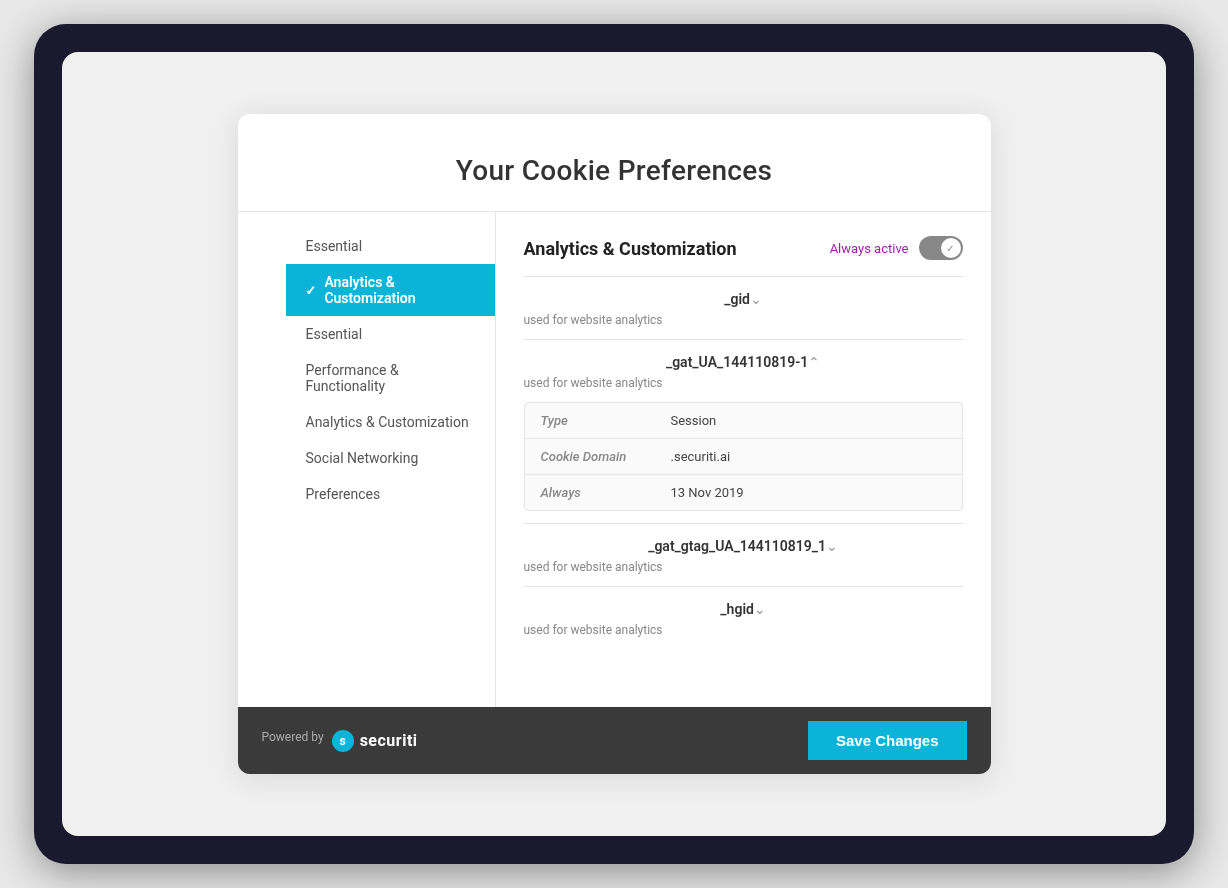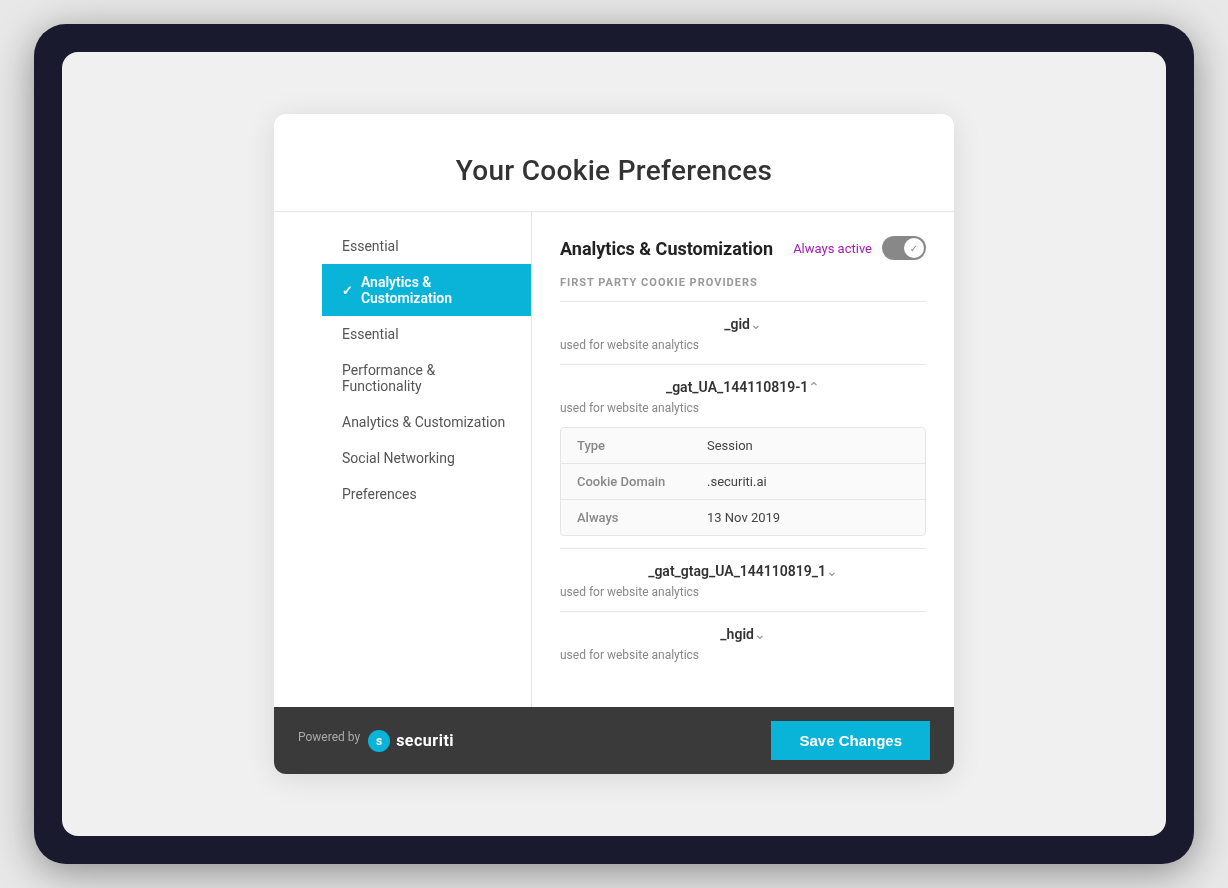--- a/index.html
+++ b/index.html
@@ -29,21 +29,21 @@
       width: 100%;
       height: 100%;
       display: flex;
       align-items: center;
       justify-content: center;
       overflow: hidden;
     }
     .modal {
       background: #ffffff;
       border-radius: 12px;
-      width: 680px;
+      width: 753px;
       height: 660px;
       display: flex;
       flex-direction: column;
       overflow: hidden;
       box-shadow: 0 4px 30px rgba(0,0,0,0.1);
     }
     .modal-header {
       padding: 40px 40px 24px;
       text-align: center;
       border-bottom: 1px solid #e5e5e5;
@@ -188,20 +188,21 @@
     }
     .detail-row:last-child {
       border-bottom: none;
     }
     .detail-key {
       width: 130px;
       padding: 10px 16px;
       color: #888;
       font-weight: 500;
       flex-shrink: 0;
+      font-style: italic;
     }
     .detail-val {
       padding: 10px 16px;
       color: #444;
     }
     .modal-footer {
       background: #3a3a3a;
       padding: 14px 24px;
       display: flex;
       align-items: center;
@@ -294,21 +295,20 @@
             <div class="always-active-group">
               <span class="always-active-label">Always active</span>
               <div class="toggle">
                 <div class="toggle-knob">
                   <span class="toggle-check">✓</span>
                 </div>
               </div>
             </div>
           </div>
 
-          <div class="section-label">FIRST PARTY COOKIE PROVIDERS</div>
 
           <div class="cookie-item">
             <div class="cookie-item-header">
               <span class="cookie-name">_gid</span>
               <span class="chevron">⌄</span>
             </div>
             <div class="cookie-desc">used for website analytics</div>
           </div>
 
           <div class="cookie-item">

